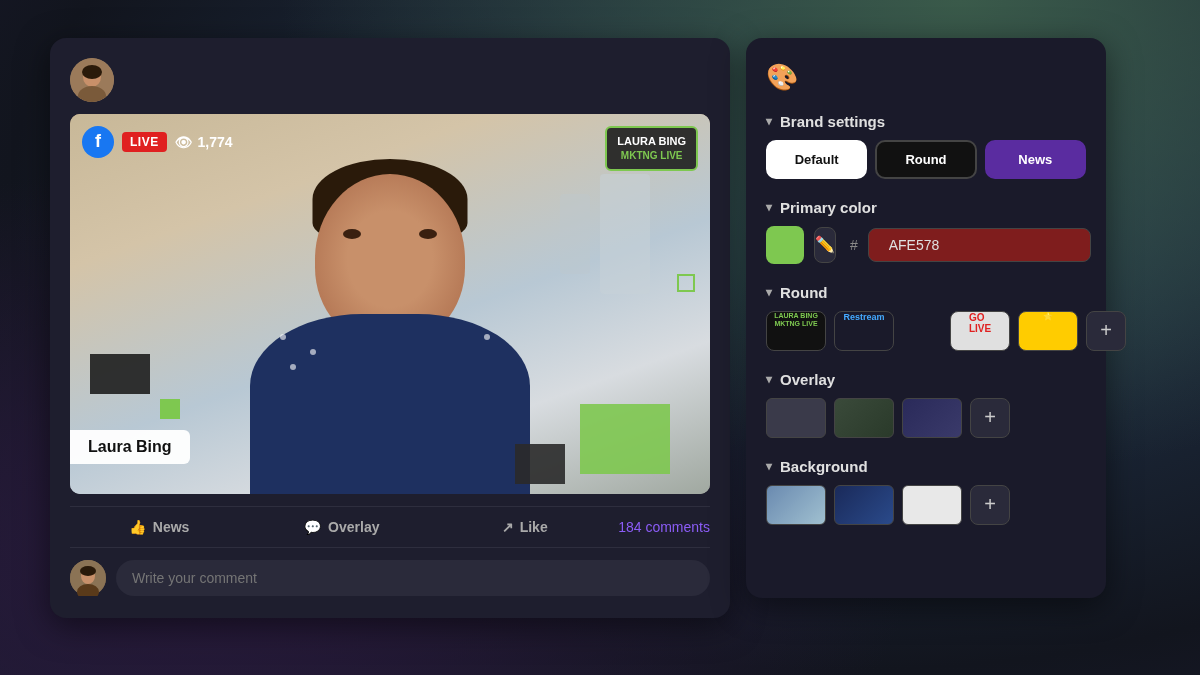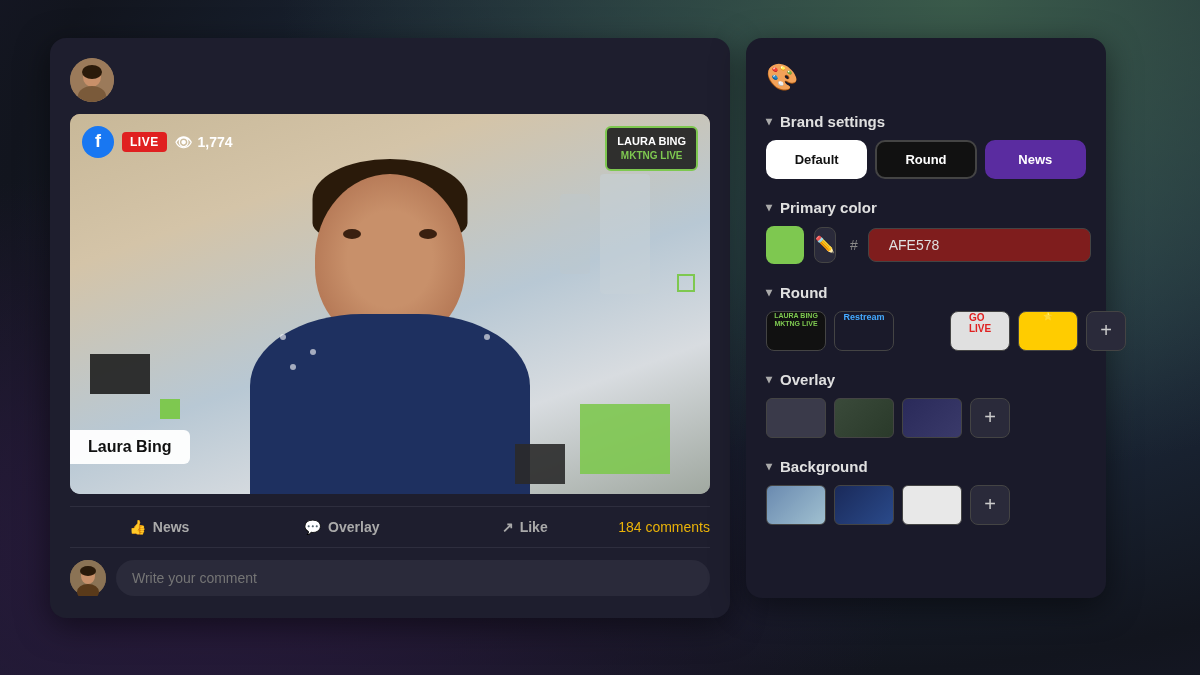--- a/index.html
+++ b/index.html
@@ -282,21 +282,21 @@
       border-radius: 8px;
       cursor: pointer;
       background: transparent;
       border: none;
       flex: 1;
       justify-content: center;
     }
 
     .comment-count {
       margin-left: auto;
-      color: #eab308;
+      color: #8b5cf6;
       font-size: 14px;
     }
 
     .comment-input-row {
       display: flex;
       align-items: center;
       gap: 10px;
       justify-content: center;
     }
     .comment-avatar {

